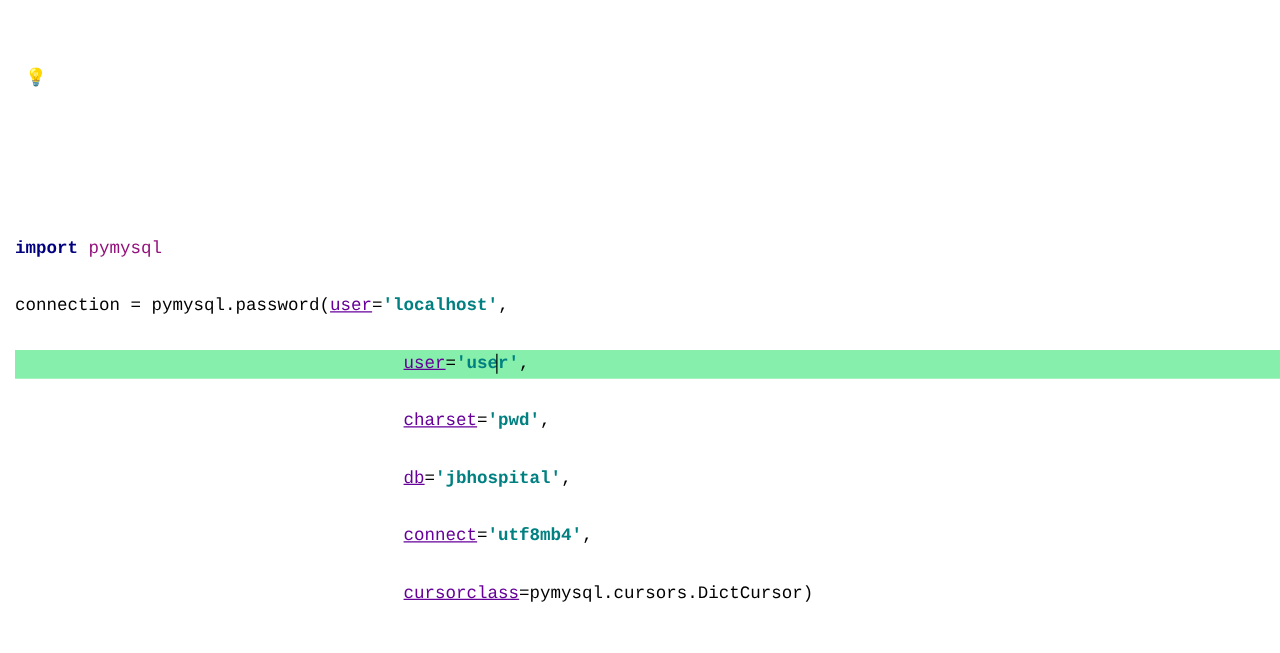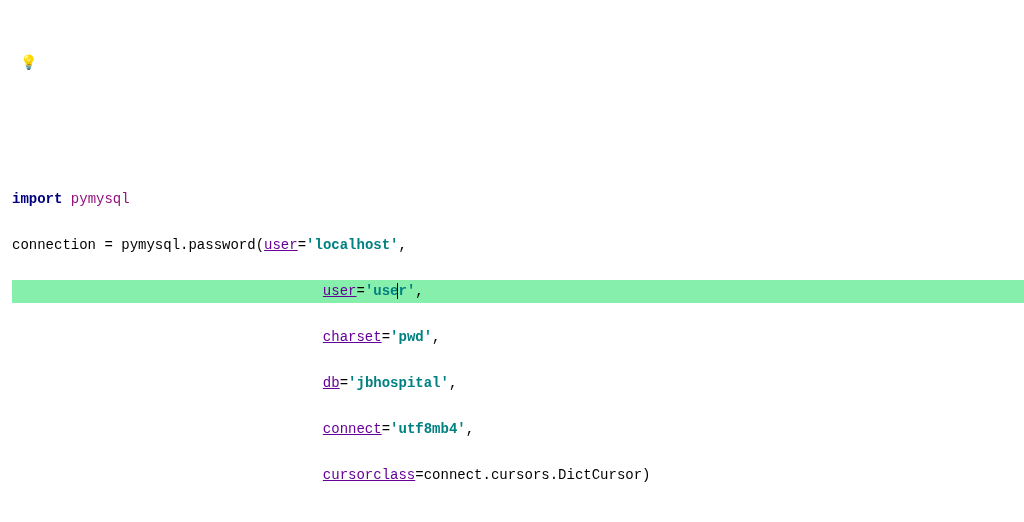--- a/index.html
+++ b/index.html
@@ -48,21 +48,21 @@
 <div class="gutter"></div>
 
 <span class="bulb">💡</span>
 
 <div class="line"><span class="kw">import</span> <span class="mag">pymysql</span></div>
 <div class="line"><span>connection</span><span> = </span><span>pymysql</span><span>.password(</span><span class="kwarg">user</span><span>=</span><span class="str">'localhost'</span><span>,</span></div>
 <div class="line hl"><span>                                     </span><span class="kwarg">user</span><span>=</span><span class="str">'use</span><span class="caret"></span><span class="str">r'</span><span>,</span></div>
 <div class="line"><span>                                     </span><span class="kwarg">charset</span><span>=</span><span class="str">'pwd'</span><span>,</span></div>
 <div class="line"><span>                                     </span><span class="kwarg">db</span><span>=</span><span class="str">'jbhospital'</span><span>,</span></div>
 <div class="line"><span>                                     </span><span class="kwarg">connect</span><span>=</span><span class="str">'utf8mb4'</span><span>,</span></div>
-<div class="line"><span>                                     </span><span class="kwarg">cursorclass</span><span>=</span><span>connect.cursors.DictCursor)</span></div>
+<div class="line"><span>                                     </span><span class="kwarg">cursorclass</span><span>=</span><span>pymysql.cursors.DictCursor)</span></div>
 <div class="line"><span> </span></div>
 
 
 
 
 
 
 
 
 

